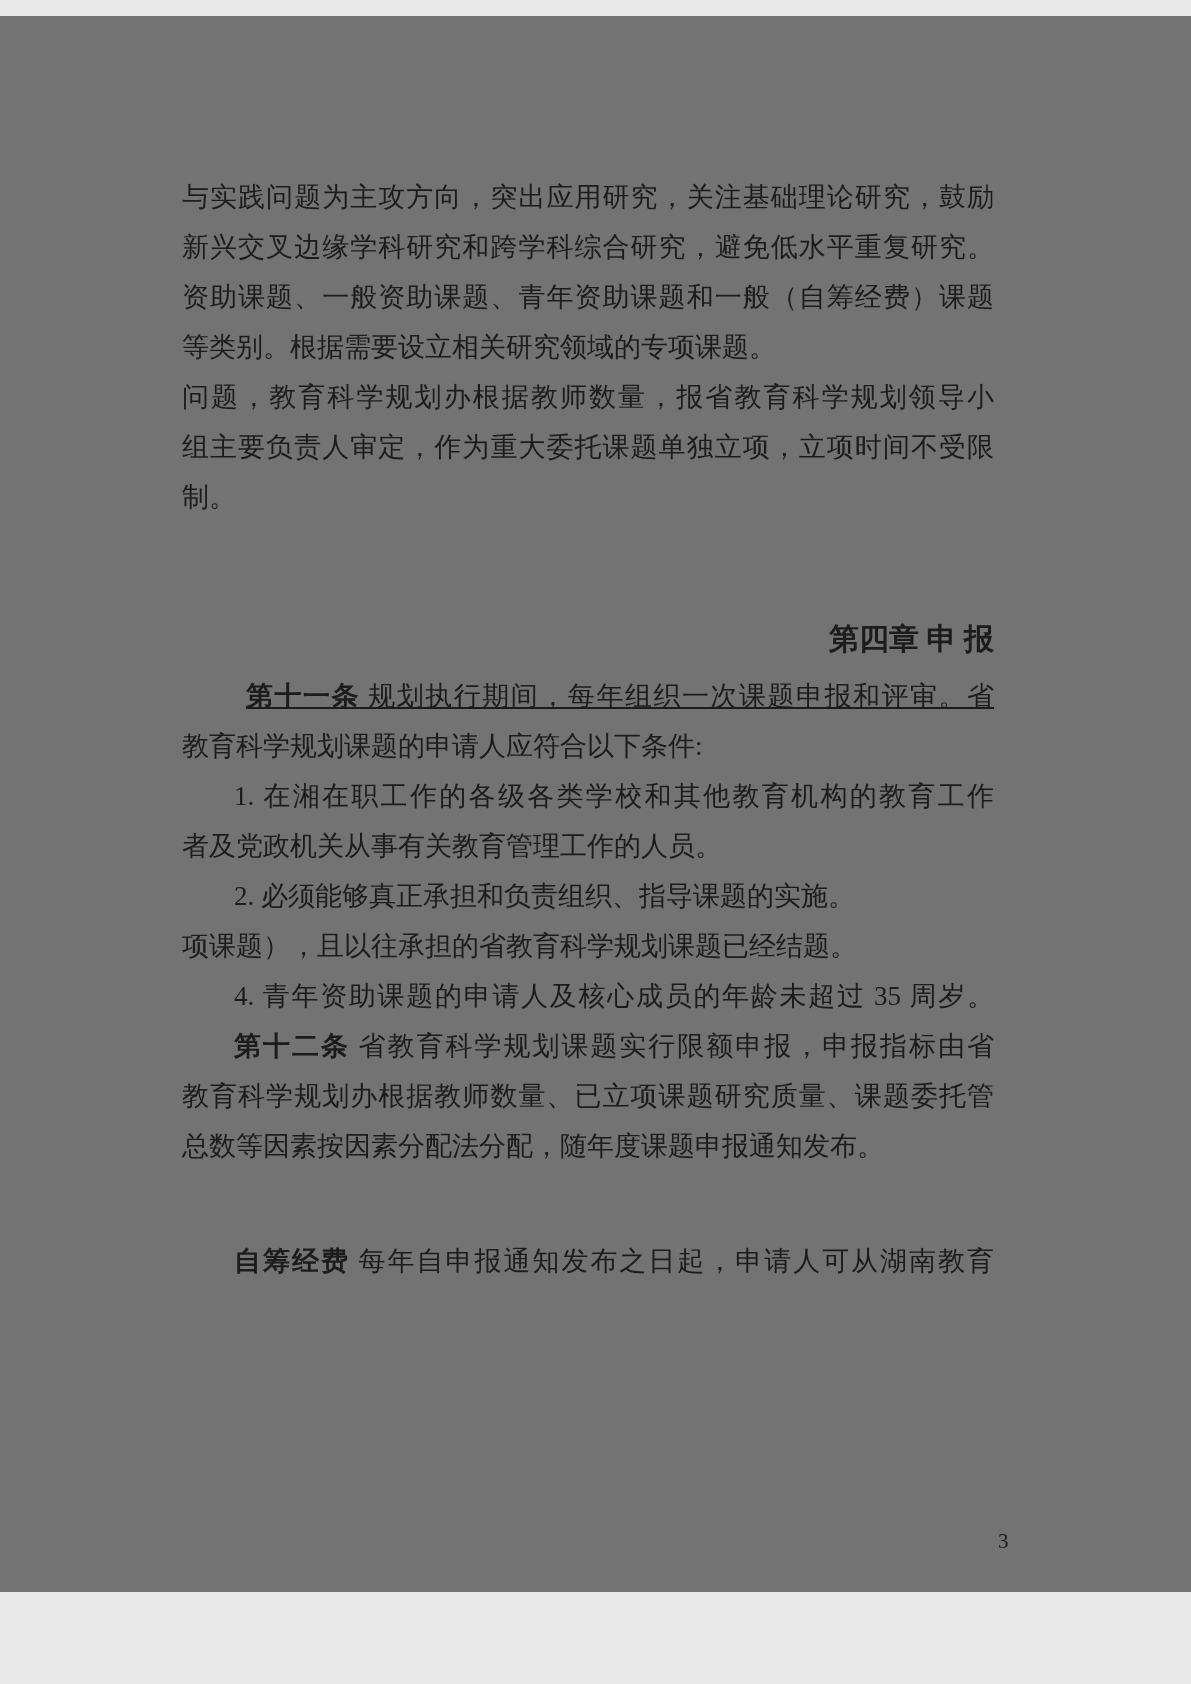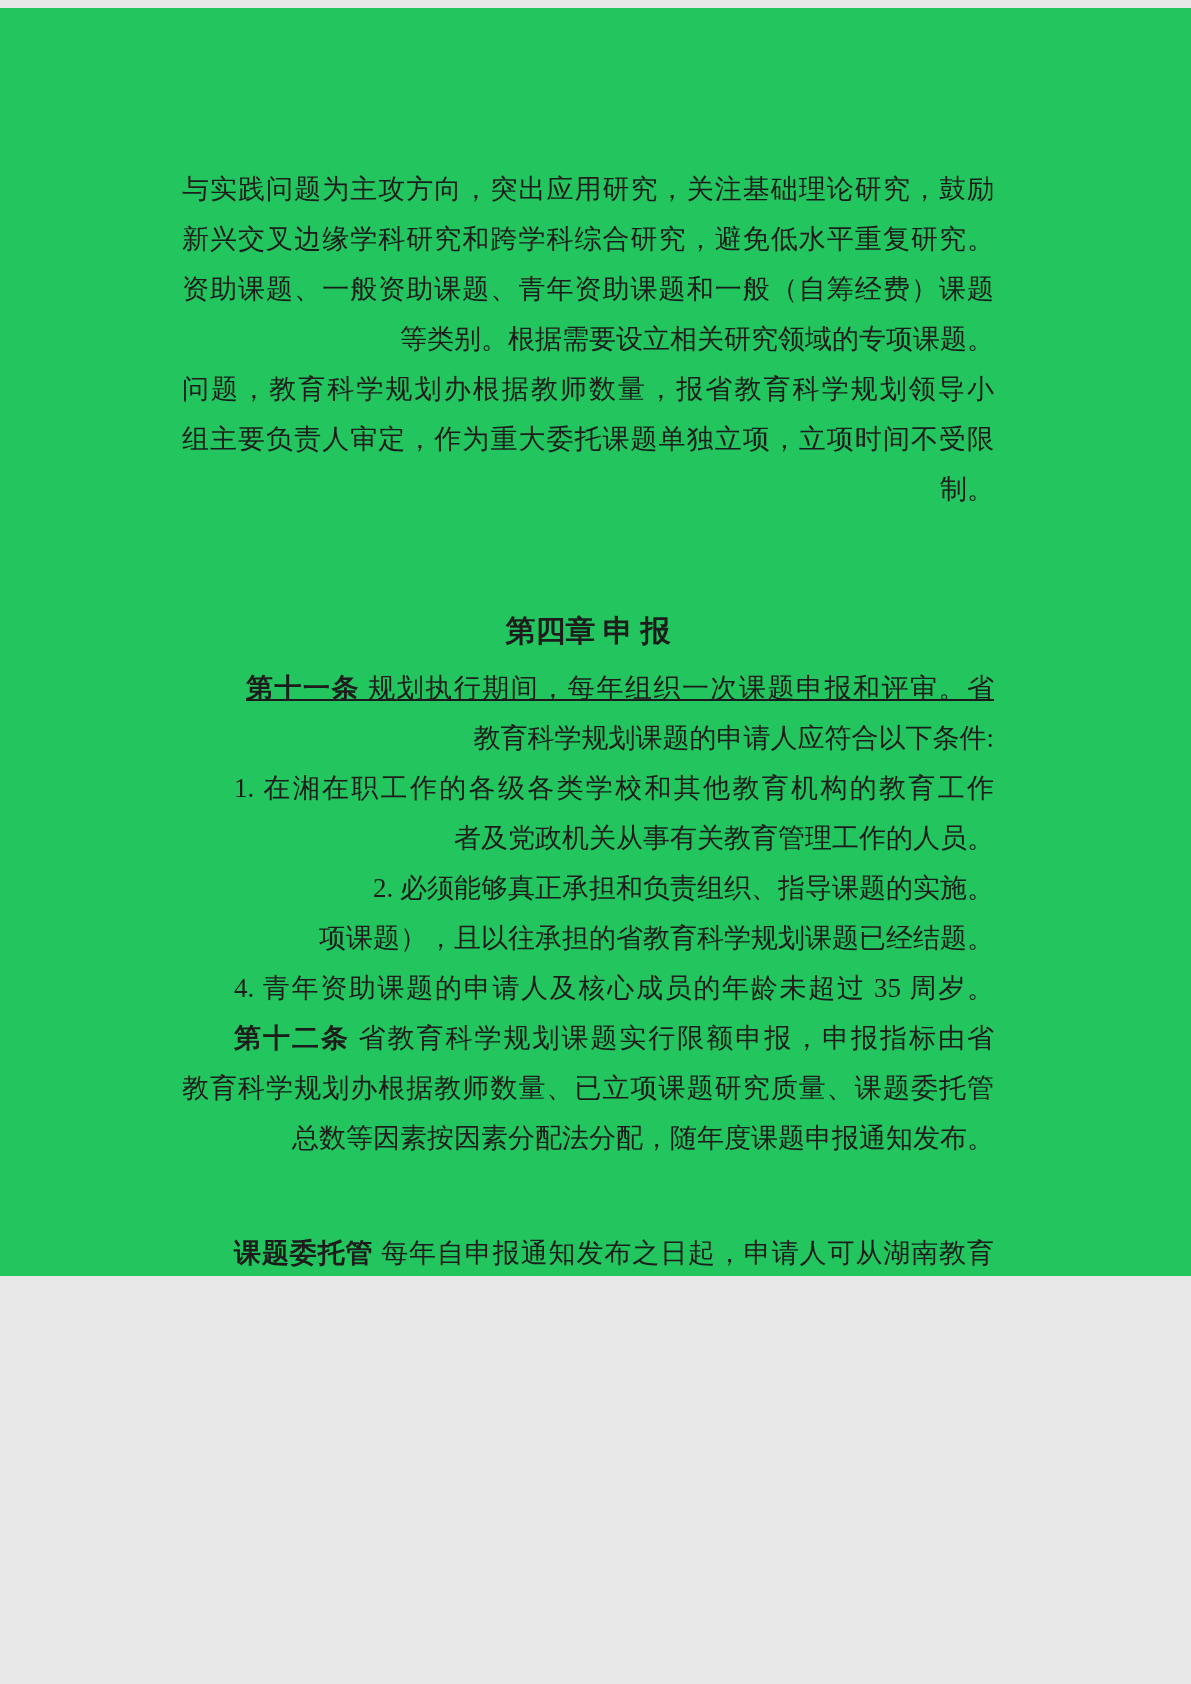--- a/index.html
+++ b/index.html
@@ -3,57 +3,56 @@
 <meta charset="utf-8">
 <style>
   html, body {
     margin: 0;
     padding: 0;
     background: #e8e8e8;
   }
   .page {
     position: relative;
     width: 1191px;
-    height: 1268px;
-    margin: 8px auto;
-    background: #22c55e;
+    height: 1576px;
+    margin: 16px auto;
+    background: #737373;
     font-family: "Liberation Serif", "DejaVu Serif", serif;
     color: #1c1c1c;
     overflow: hidden;
   }
   .text-column {
     position: absolute;
     left: 182px;
     top: 156px;
     width: 812px;
   }
   .line {
     height: 50px;
     line-height: 50px;
     font-size: 27px;
     white-space: pre-wrap;
-    text-align: right;
   }
   
   .j {
     text-align: justify;
     text-align-last: justify;
   }
   
   .i2 { text-indent: 52px; }
   .i3 { text-indent: 64px; }
   .b { font-weight: 700; }
   .chapter-heading {
     margin: 92px 0 0 0;
     padding: 0;
     height: 50px;
     line-height: 50px;
     font-size: 30px;
     font-weight: 700;
-    text-align: center;
+    text-align: right;
     white-space: pre-wrap;
   }
   .after-heading { margin-top: 7px; text-decoration: underline; }
   .before-art13 { margin-top: 65px; }
   .page-number {
     position: absolute;
     left: 998px;
     top: 1512px;
     font-size: 21px;
     line-height: 26px;
@@ -79,18 +78,18 @@
     <div class="line j i3 after-heading"><span class="b">第十一条</span><span> 规划执行期间，每年组织一次课题申报和评审。省</span></div>
     <div class="line"><span class="b"></span><span>教育科学规划课题的申请人应符合以下条件:</span></div>
     <div class="line j i2"><span class="b"></span><span>1. 在湘在职工作的各级各类学校和其他教育机构的教育工作</span></div>
     <div class="line"><span class="b"></span><span>者及党政机关从事有关教育管理工作的人员。</span></div>
     <div class="line i2"><span class="b"></span><span>2. 必须能够真正承担和负责组织、指导课题的实施。</span></div>
     <div class="line"><span class="b"></span><span>项课题），且以往承担的省教育科学规划课题已经结题。</span></div>
     <div class="line j i2"><span class="b"></span><span>4. 青年资助课题的申请人及核心成员的年龄未超过 35 周岁。</span></div>
     <div class="line j i2"><span class="b">第十二条</span><span> 省教育科学规划课题实行限额申报，申报指标由省</span></div>
     <div class="line j"><span class="b"></span><span>教育科学规划办根据教师数量、已立项课题研究质量、课题委托管</span></div>
     <div class="line"><span class="b"></span><span>总数等因素按因素分配法分配，随年度课题申报通知发布。</span></div>
-    <div class="line j i2 before-art13"><span class="b">课题委托管</span><span> 每年自申报通知发布之日起，申请人可从湖南教育</span></div>
+    <div class="line j i2 before-art13"><span class="b">自筹经费</span><span> 每年自申报通知发布之日起，申请人可从湖南教育</span></div>
 
   </div>
 
   <div class="page-number">3</div>
 </div>
 
 </body></html>

